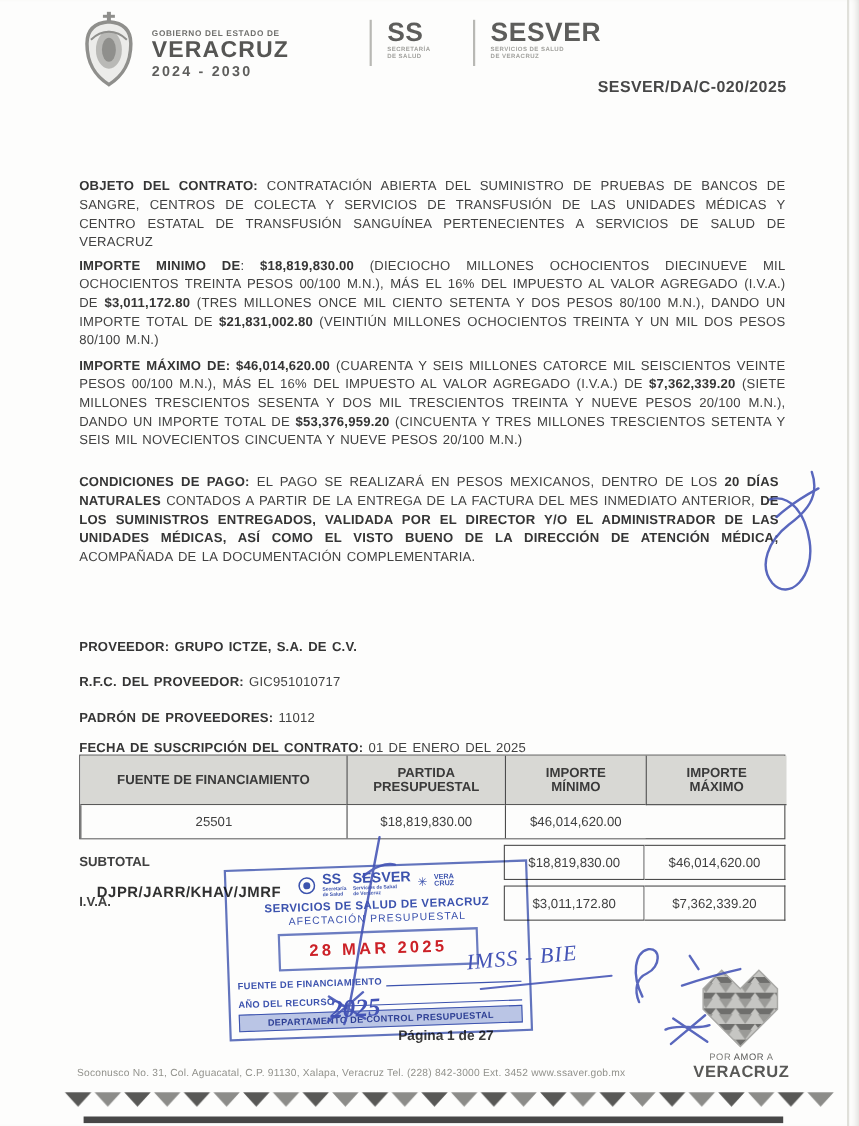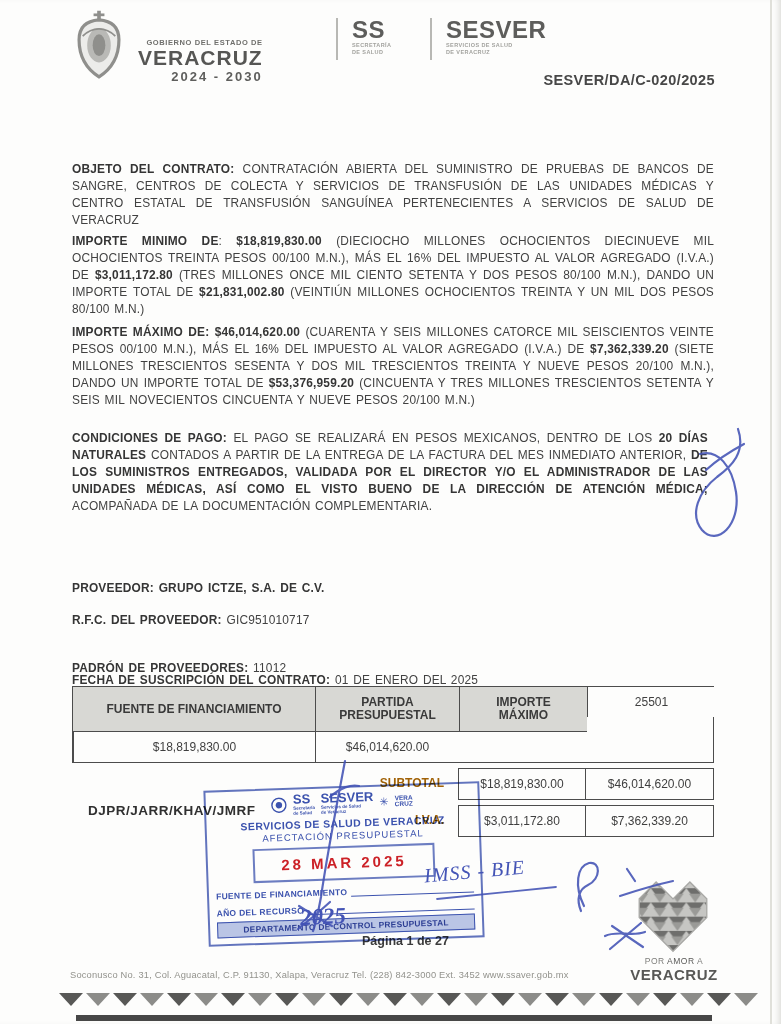--- a/index.html
+++ b/index.html
@@ -3,21 +3,21 @@
 <meta charset="utf-8">
 <style>
   html,body{margin:0;padding:0;background:#e9e9e6;}
   .page{position:relative;width:781px;height:1024px;background:#fdfdfc;overflow:hidden;
         font-family:"Liberation Sans",sans-serif;color:#3d3d3d;margin:0 auto;
         box-shadow:inset -6px 0 8px -6px #c9c9c4;}
   .edge{position:absolute;right:9px;top:0;bottom:0;width:2px;background:#e0e0da;}
 
   
   .coat{position:absolute;left:70px;top:8px;width:58px;height:78px;}
-  .gob{position:absolute;left:138px;top:26px;text-align:right;margin-top:12px;}
+  .gob{position:absolute;left:138px;top:26px;text-align:left;}
   .gob1{font-size:7.5px;font-weight:bold;color:#6f6f6c;letter-spacing:.6px;}
   .gob2{font-size:21px;font-weight:900;color:#565654;letter-spacing:1px;line-height:22px;}
   .gob3{font-size:13px;font-weight:bold;color:#5e5e5c;letter-spacing:2px;}
   .vline{position:absolute;top:18px;width:1.5px;height:42px;background:#b8b8b4;}
   .ssblk{position:absolute;left:352px;top:18px;}
   .sesverblk{position:absolute;left:446px;top:18px;}
   .bigabbr{font-size:24px;font-weight:900;color:#5d5d5b;letter-spacing:.5px;line-height:24px;}
   .tiny{font-size:5.5px;font-weight:bold;color:#a2a29e;letter-spacing:.4px;line-height:7px;}
   .docnum{position:absolute;right:66px;top:72px;font-size:14.5px;font-weight:bold;
           color:#474747;letter-spacing:.4px;}
@@ -31,21 +31,21 @@
   .tbl{position:absolute;left:72px;top:686px;width:642px;font-size:12px;color:#3f3f3f;}
   .tgrid{display:grid;grid-template-columns:242px 144px 128px 128px;border:1.7px solid #4c4c4c;}
   .th{background:#d8d8d4;min-height:44px;display:flex;align-items:center;justify-content:center;
       font-weight:bold;border-bottom:1.7px solid #4c4c4c;text-align:center;line-height:13px;color:#3a3a3a;}
   .th:nth-child(2) span{max-width:112px;}
   .th:nth-child(3) span{max-width:74px;}
   .th:nth-child(4) span{max-width:78px;}
   .th:not(.c1),.td:not(.c1){border-left:1.7px solid #4c4c4c;}
   .td{height:30px;line-height:30px;text-align:center;background:#fdfdfc;}
   .sumrow{display:grid;grid-template-columns:386px 128px 128px;margin-top:5px;}
-  .sumlabel{text-align:right;padding-right:14px;font-weight:bold;line-height:30px;color:#a16207;}
+  .sumlabel{text-align:left;padding-right:14px;font-weight:bold;line-height:30px;color:#404040;}
   .sumcell{border:1.7px solid #4c4c4c;height:30px;line-height:30px;text-align:center;background:#fdfdfc;}
   .sumcell.second{border-left:none;}
   .sumcell.first{border-right:1.7px solid #4c4c4c;}
 
   
   .initials{position:absolute;left:88px;top:803px;font-size:13.5px;font-weight:bold;
             color:#303030;letter-spacing:.5px;z-index:2;}
   .stamp{position:absolute;left:206px;top:786px;width:258px;transform:rotate(-2deg);
          color:#3c53b0;border:2.5px solid rgba(60,83,176,.8);padding:4px 7px 6px;
          z-index:3;mix-blend-mode:multiply;background:rgba(255,255,255,.05);}
@@ -109,30 +109,33 @@
     <div class="tiny">DE VERACRUZ</div>
   </div>
   <div class="docnum">SESVER/DA/C-020/2025</div>
 
   <p class="para" style="top:149px"><span class="b">OBJETO DEL CONTRATO: </span><span>CONTRATACIÓN ABIERTA DEL SUMINISTRO DE PRUEBAS DE BANCOS DE SANGRE, CENTROS DE COLECTA Y SERVICIOS DE TRANSFUSIÓN DE LAS UNIDADES MÉDICAS Y CENTRO ESTATAL DE TRANSFUSIÓN SANGUÍNEA PERTENECIENTES A SERVICIOS DE SALUD DE VERACRUZ</span></p>
   <p class="para" style="top:221px"><span class="b">IMPORTE MINIMO DE</span><span>: </span><span class="b">$18,819,830.00 </span><span>(DIECIOCHO MILLONES OCHOCIENTOS DIECINUEVE MIL OCHOCIENTOS TREINTA PESOS 00/100 M.N.), MÁS EL 16% DEL IMPUESTO AL VALOR AGREGADO (I.V.A.) DE </span><span class="b">$3,011,172.80 </span><span>(TRES MILLONES ONCE MIL CIENTO SETENTA Y DOS PESOS 80/100 M.N.), DANDO UN IMPORTE TOTAL DE </span><span class="b">$21,831,002.80 </span><span>(VEINTIÚN MILLONES OCHOCIENTOS TREINTA Y UN MIL DOS PESOS 80/100 M.N.)</span></p>
   <p class="para" style="top:312px"><span class="b">IMPORTE MÁXIMO DE: </span><span class="b">$46,014,620.00 </span><span>(CUARENTA Y SEIS MILLONES CATORCE MIL SEISCIENTOS VEINTE PESOS 00/100 M.N.), MÁS EL 16% DEL IMPUESTO AL VALOR AGREGADO (I.V.A.) DE </span><span class="b">$7,362,339.20 </span><span>(SIETE MILLONES TRESCIENTOS SESENTA Y DOS MIL TRESCIENTOS TREINTA Y NUEVE PESOS 20/100 M.N.), DANDO UN IMPORTE TOTAL DE </span><span class="b">$53,376,959.20 </span><span>(CINCUENTA Y TRES MILLONES TRESCIENTOS SETENTA Y SEIS MIL NOVECIENTOS CINCUENTA Y NUEVE PESOS 20/100 M.N.)</span></p>
   <p class="para" style="top:418px;width:636px"><span class="b">CONDICIONES DE PAGO: </span><span>EL PAGO SE REALIZARÁ EN PESOS MEXICANOS, DENTRO DE LOS </span><span class="b">20 DÍAS NATURALES </span><span>CONTADOS A PARTIR DE LA ENTREGA DE LA FACTURA DEL MES INMEDIATO ANTERIOR, </span><span class="b">DE LOS SUMINISTROS ENTREGADOS, VALIDADA POR EL DIRECTOR Y/O EL ADMINISTRADOR DE LAS UNIDADES MÉDICAS, ASÍ COMO EL VISTO BUENO DE LA DIRECCIÓN DE ATENCIÓN MÉDICA; </span><span>ACOMPAÑADA DE LA DOCUMENTACIÓN COMPLEMENTARIA.</span></p>
   <p class="para" style="top:568px"><span class="b">PROVEEDOR: GRUPO ICTZE, S.A. DE C.V.</span></p>
   <p class="para" style="top:600px"><span class="b">R.F.C. DEL PROVEEDOR: </span><span>GIC951010717</span></p>
-  <p class="para" style="top:648px"><span class="b">PADRÓN DE PROVEEDORES: </span><span>11012</span></p>
+  <p class="para" style="top:632px"><span class="b">PADRÓN DE PROVEEDORES: </span><span>11012</span></p>
   <p class="para" style="top:660px"><span class="b">FECHA DE SUSCRIPCIÓN DEL CONTRATO: </span><span>01 DE ENERO DEL 2025</span></p>
 
   <div class="tbl">
     <div class="tgrid">
       <div class="th c1">
           <span>FUENTE DE FINANCIAMIENTO</span>
         </div>
       <div class="th">
           <span>PARTIDA PRESUPUESTAL</span>
+        </div>
+      <div class="th">
+          <span>IMPORTE MÍNIMO</span>
         </div>
       <div class="th">
           <span>IMPORTE MÁXIMO</span>
         </div>
       <div class="td">25501</div>
       <div class="td">$18,819,830.00</div>
       <div class="td">$46,014,620.00</div>
     </div>
     <div class="sumrow">
       <div class="sumlabel">SUBTOTAL</div>

